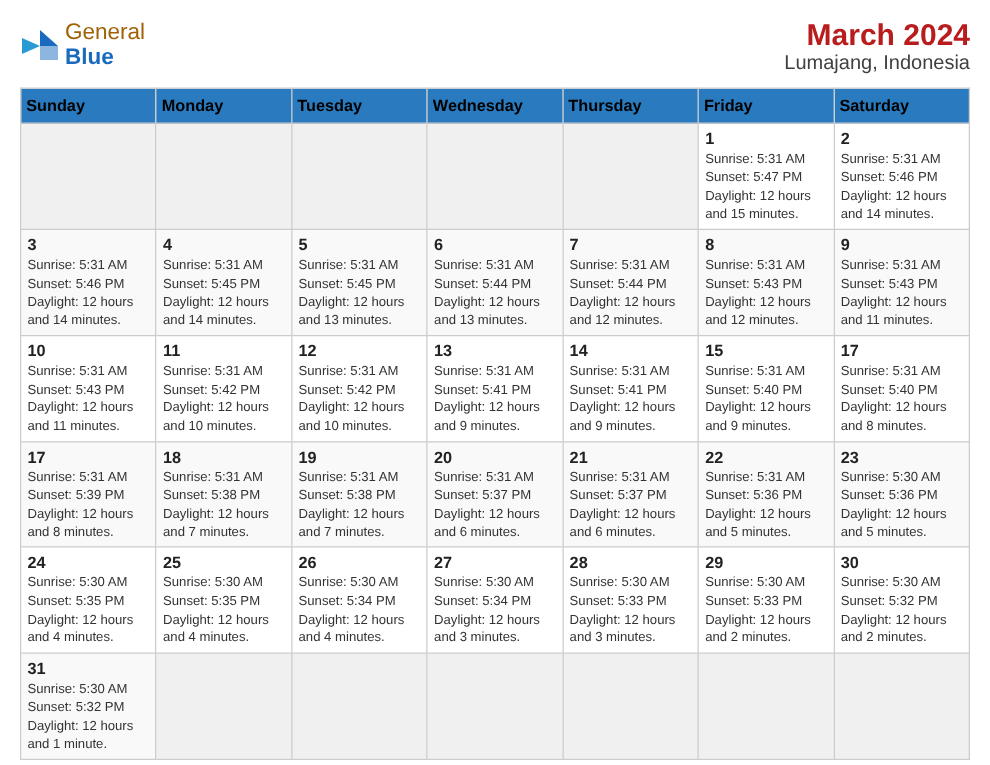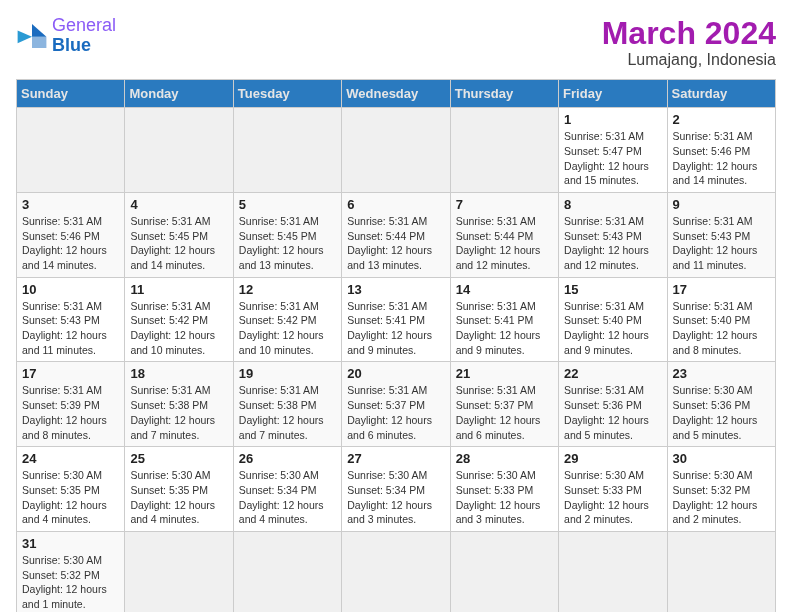--- a/index.html
+++ b/index.html
@@ -18,47 +18,47 @@
     }
     .logo {
       display: flex;
       align-items: center;
       gap: 4px;
     }
     .logo-text {
       font-size: 18px;
       line-height: 1.1;
     }
-    .logo-general { color: #8b5cf6; font-weight: normal; }
+    .logo-general { color: #a16207; font-weight: normal; }
     .logo-blue { color: #1a6bbf; font-weight: bold; margin-top: 19px; }
     .logo-icon {
       width: 32px;
       height: 28px;
     }
     .title-area {
       text-align: right;
     }
     .month-year {
-      font-size: 32px;
+      font-size: 24px;
       font-weight: bold;
-      color: #a21caf;
+      color: #b91c1c;
       line-height: 1.1;
     }
     .location {
       font-size: 16px;
       color: #404040;
     }
     .calendar {
       width: 100%;
       border-collapse: collapse;
       font-size: 11px;
     }
     .calendar thead tr th {
       background-color: #2a7abf;
-      color: #e5e5e5;
+      color: #000000;
       padding: 6px 4px;
       text-align: left;
       font-size: 13px;
       font-weight: bold;
       border: 1px solid #ccc;
     }
     .calendar tbody tr td {
       vertical-align: top;
       border: 1px solid #ccc;
       padding: 4px 5px;

